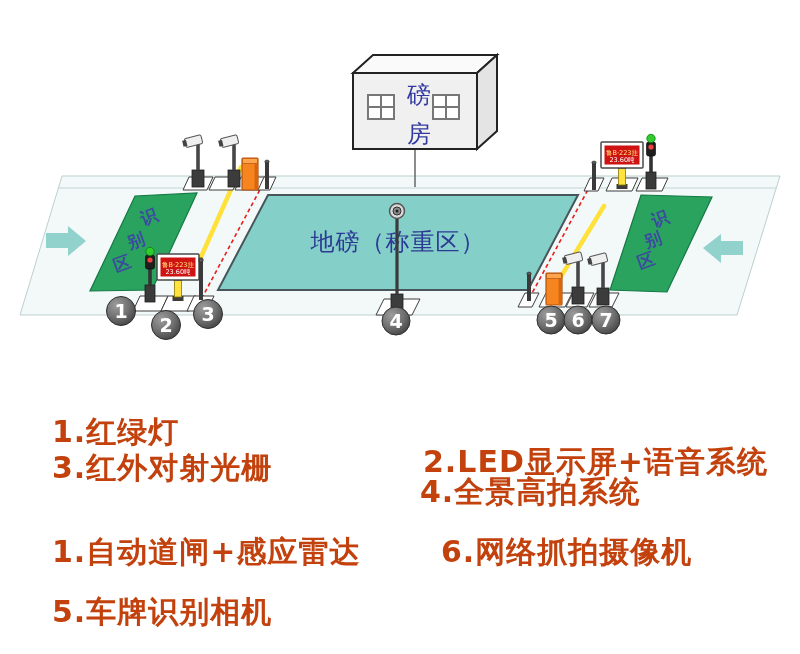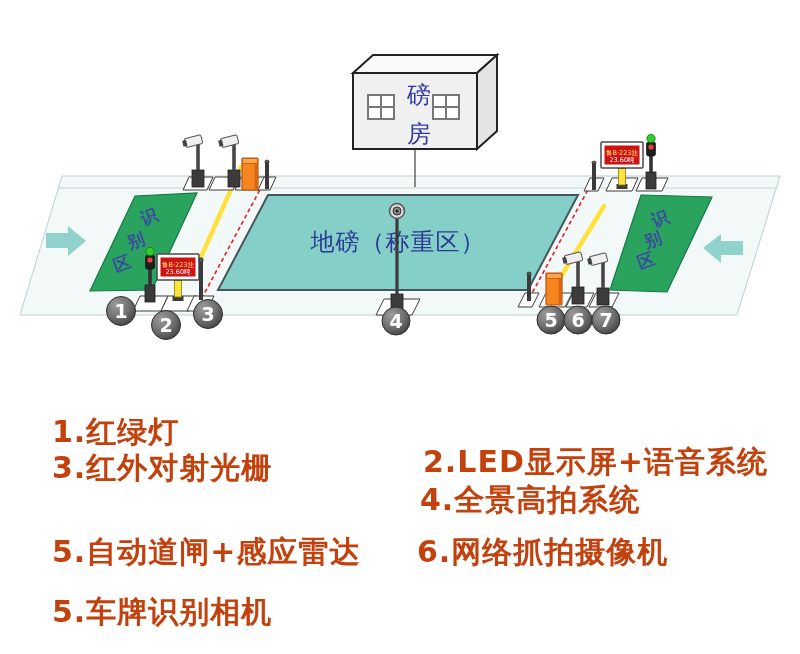--- a/index.html
+++ b/index.html
@@ -193,17 +193,17 @@
   <g transform="translate(606,320)">
     <circle r="14" fill="url(#numGrad)" stroke="#2e2e2e" stroke-width="1"></circle>
     <text class="marker-num" y="6.5" text-anchor="middle">7</text>
   </g>
 </svg>
 
 <div>
   <div class="legend-item" style="left:52px;top:412px;">1.红绿灯</div>
   <div class="legend-item" style="left:423px;top:412px;margin-top:30px;">2.LED显示屏+语音系统</div>
   <div class="legend-item" style="left:52px;top:448px;">3.红外对射光栅</div>
-  <div class="legend-item" style="left:420px;top:472px;margin-top:8px;">4.全景高拍系统</div>
-  <div class="legend-item" style="left:52px;top:532px;">5.自动道闸+感应雷达</div>
-  <div class="legend-item" style="left:417px;top:532px;">6.网络抓拍摄像机</div>
+  <div class="legend-item" style="left:420px;top:472px;">4.全景高拍系统</div>
+  <div class="legend-item" style="left:52px;top:532px;">1.自动道闸+感应雷达</div>
+  <div class="legend-item" style="left:441px;top:532px;">6.网络抓拍摄像机</div>
   <div class="legend-item" style="left:52px;top:592px;">5.车牌识别相机</div>
 </div>
 
 </body></html>

